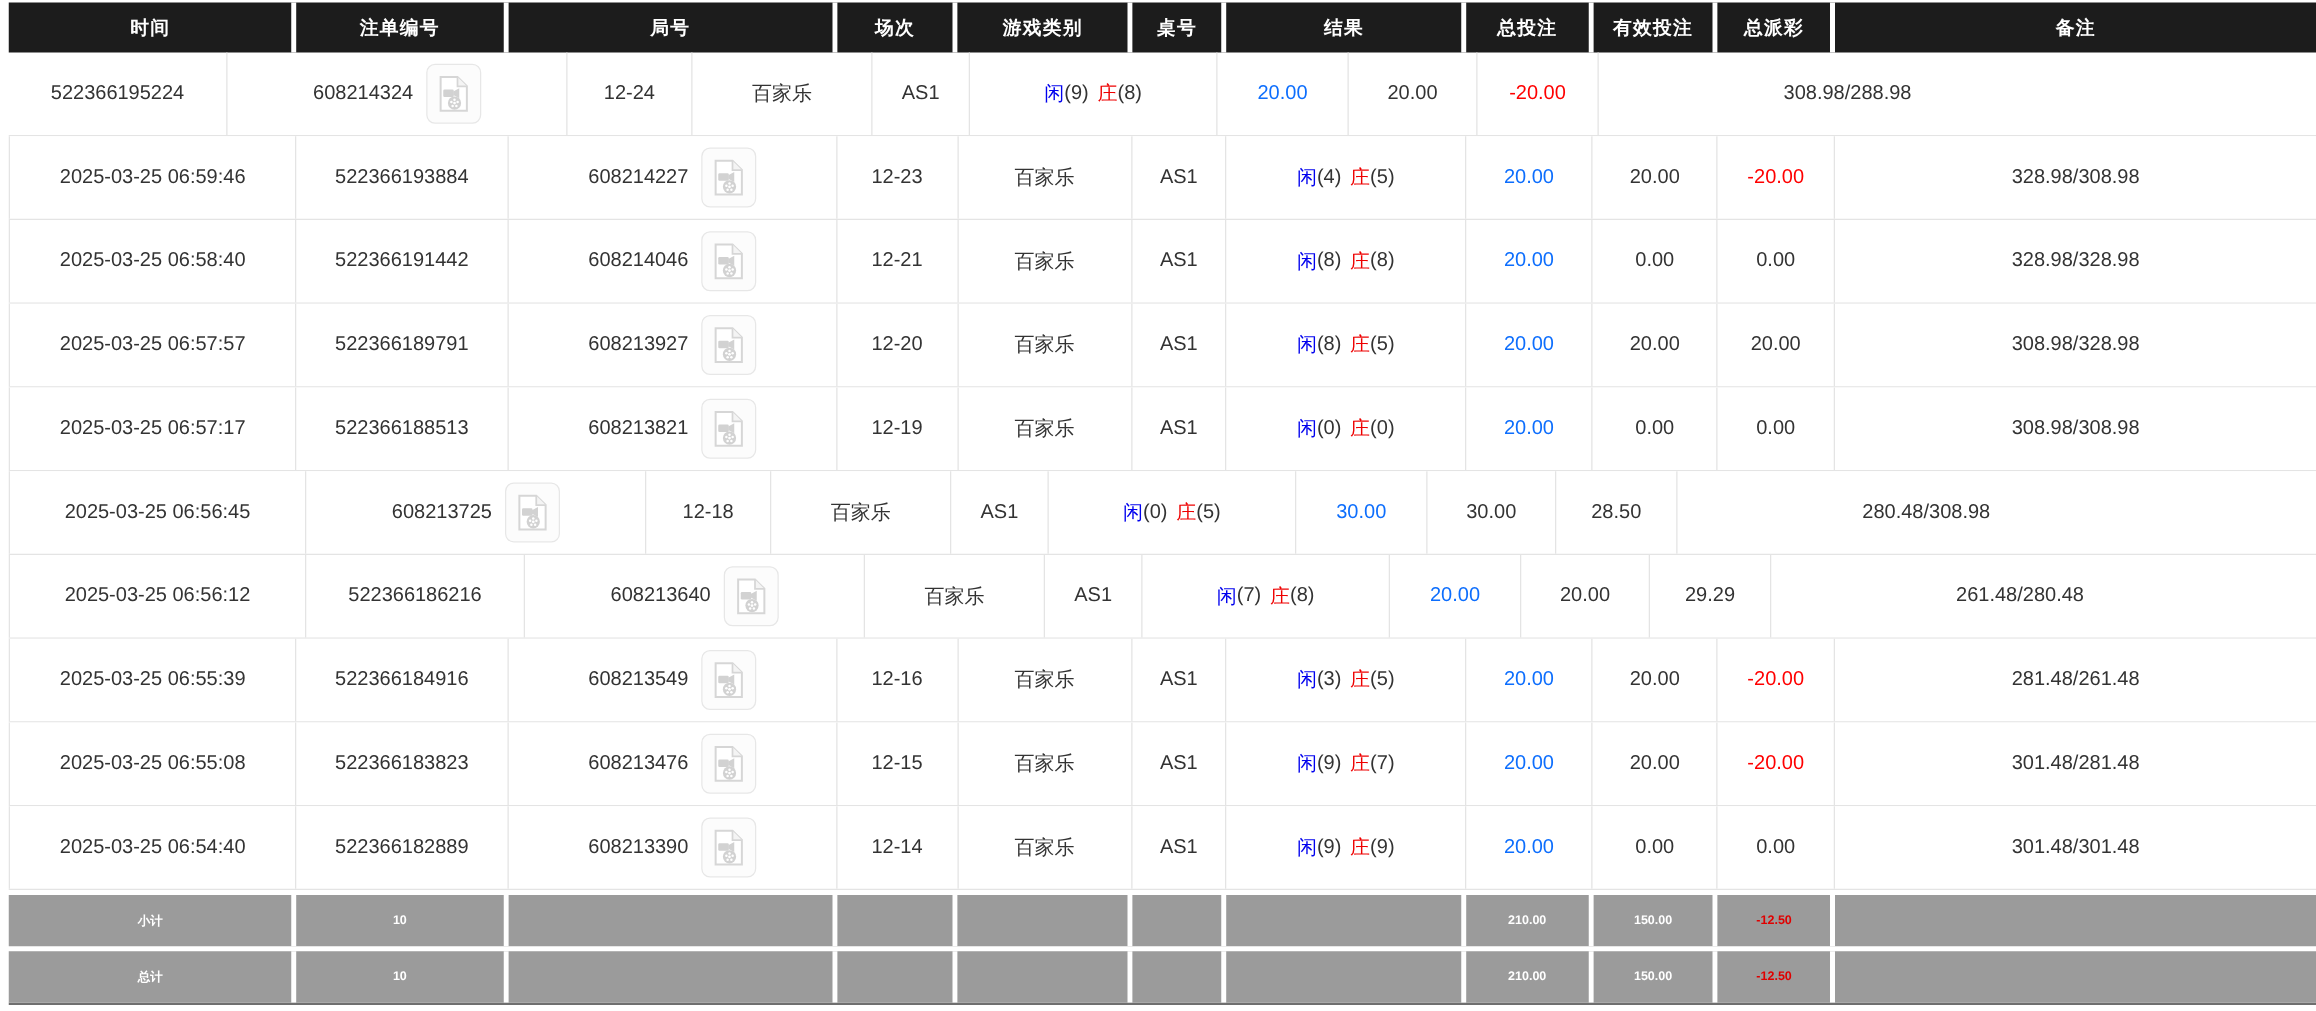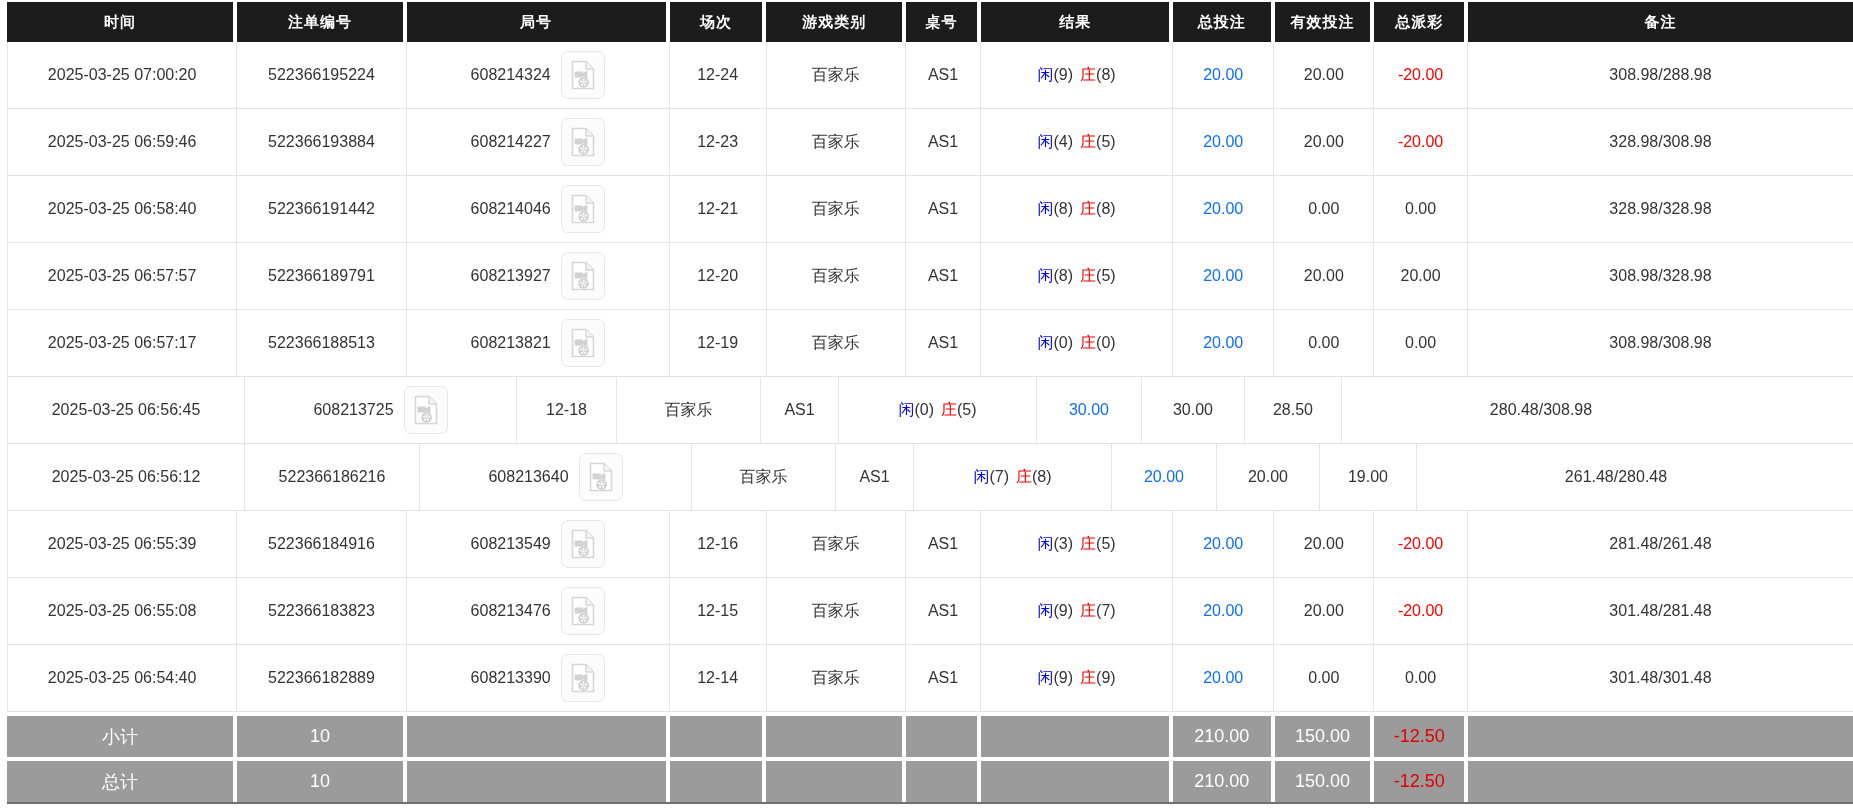--- a/index.html
+++ b/index.html
@@ -48,21 +48,21 @@
     width:44px;height:48px;border:1px solid #e7e7e7;border-radius:7px;
     background:#fcfcfc;display:flex;align-items:center;justify-content:center;
     cursor:pointer;padding:0;
   }
 
   
   .sum-row{display:flex;height:41px;margin-top:4px;}
   .sc{
     box-sizing:border-box;background:var(--summary-bg,#9b9b9b);
     border-right:4px solid #ffffff;display:flex;align-items:center;justify-content:center;
-    color:var(--summary-text,#fff);font-size:18px;font-weight:normal;
+    color:var(--summary-text,#fff);font-size:10px;font-weight:bold;
   }
   .sc.last{border-right:none;}
   .sc.payout.neg{color:var(--summary-negative,#e00000);}
 
   .bottom-border{height:2px;background:#6f6f6f;}
 </style>
 </head>
 <body>
 
 <div class="table-wrap">
@@ -76,21 +76,20 @@
     <div class="th c5">桌号</div>
     <div class="th c6">结果</div>
     <div class="th c7">总投注</div>
     <div class="th c8">有效投注</div>
     <div class="th c9">总派彩</div>
     <div class="th c10 last">备注</div>
   </div>
 
   <div class="tbody">
   <div class="tr">
-    <div class="td c0 first">2025-03-25 07:00:20</div>
     <div class="td c1">522366195224</div>
     <div class="td c2 round-cell">
       <span class="round-no">608214324</span>
       <button class="video-btn" type="button">
         <svg width="26" height="30" viewBox="0 0 26 30" aria-hidden="true">
           <path d="M2.5 1.5 h13.5 l7.5 7.5 v19.5 h-21 z" fill="#ffffff" stroke="#d6d6d6" stroke-width="1.6"></path>
           <path d="M16 1.5 v7.5 h7.5" fill="#f4f4f4" stroke="#d6d6d6" stroke-width="1.4"></path>
           <rect x="4.6" y="11.6" width="8.4" height="6" rx="1" fill="#d2d2d2"></rect>
           <path d="M12.6 13.2 l4.8 -2.6 v8 l-4.8 -2.6 z" fill="#d2d2d2"></path>
           <circle cx="13.6" cy="22.4" r="5.3" fill="#d2d2d2"></circle>
@@ -321,21 +320,21 @@
     <div class="td c4">百家乐</div>
     <div class="td c5">AS1</div>
     <div class="td c6 result-cell">
       <span class="r-player">闲</span>
           <span class="r-num">(7)</span>
       <span class="r-banker">庄</span>
           <span class="r-num">(8)</span>
     </div>
     <div class="td c7 bet">20.00</div>
     <div class="td c8">20.00</div>
-    <div class="td c9 payout">19.00</div>
+    <div class="td c9 payout">29.29</div>
     <div class="td c10 last">261.48/280.48</div>
   </div>
 
   <div class="tr">
     <div class="td c0 first">2025-03-25 06:55:39</div>
     <div class="td c1">522366184916</div>
     <div class="td c2 round-cell">
       <span class="round-no">608213549</span>
       <button class="video-btn" type="button">
         <svg width="26" height="30" viewBox="0 0 26 30" aria-hidden="true">

